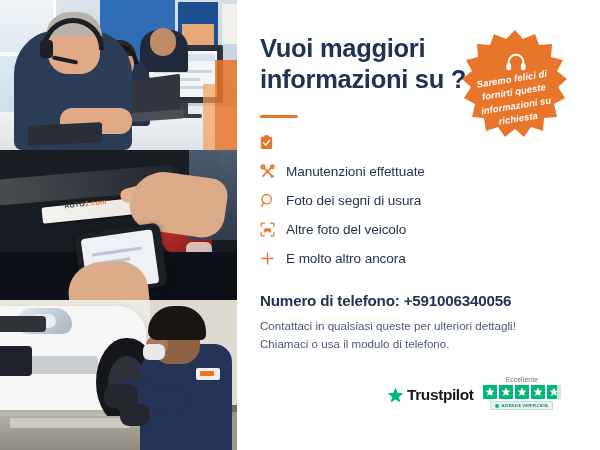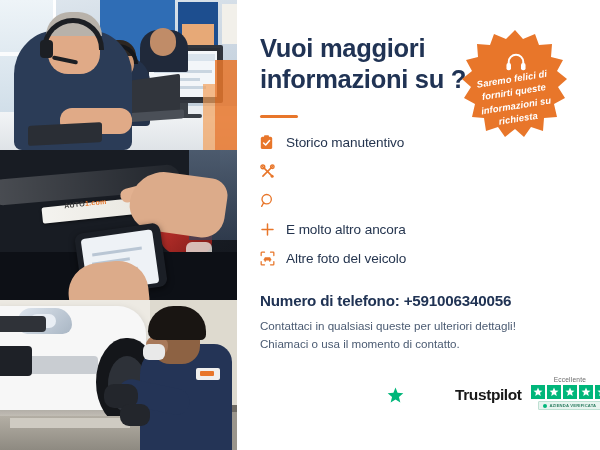--- a/index.html
+++ b/index.html
@@ -147,21 +147,21 @@
   .item { display:flex; align-items:center; height:29px; }
   .item .ico { width:26px; height:20px; flex:0 0 26px; display:flex; align-items:center; justify-content:flex-start; color:#e8762a;}
   .item .lbl { font-size:13.6px; color:#25354f; letter-spacing:-.1px;}
 
   .phone-line { position:absolute; left:23px; top:292px; font-size:15.2px; font-weight:bold; color:#203354; letter-spacing:-.2px;}
   .contact { position:absolute; left:23px; top:317px; width:280px; font-size:11.6px; line-height:1.55; color:#4b5b72;}
 
   
   .tp { position:absolute; left:150px; top:370px; width:196px; height:46px; display:flex; align-items:center; }
   .tp-logo { display:flex; align-items:center; gap:3px; margin-top:4px; }
-  .tp-word { font-size:15.5px; font-weight:bold; color:#191919; letter-spacing:-.4px;margin-left:48px; }
+  .tp-word { font-size:15.5px; font-weight:bold; color:#191919; letter-spacing:-.4px; }
   .tp-right { margin-left:9px; display:flex; flex-direction:column; align-items:center; }
   .tp-ecc { font-size:6.6px; color:#6b6b6b; letter-spacing:.2px; margin-bottom:1.5px; }
   .stars { display:flex; gap:1.5px; }
   .star-box { width:14.5px; height:14.5px; background:#00b67a; display:flex; align-items:center; justify-content:center; }
   .star-box.partial { background: linear-gradient(90deg,#00b67a 70%, #c9e7dc 70%); }
   .tp-verified { margin-top:2px; display:flex; align-items:center; gap:2px;
     background:#e7f4ef; border:0.5px solid #bfe0d3; border-radius:1px; padding:1px 4px; }
   .tp-verified .vtxt { font-size:4.2px; color:#2f7f63; letter-spacing:.15px; font-weight:bold;}
   .vdot { width:4px; height:4px; border-radius:50%; background:#00b67a; }
 </style>
@@ -278,75 +278,76 @@
     <div class="list">
 
       <div class="item">
         <span class="ico">
           <svg width="13" height="15" viewBox="0 0 16 18">
             <rect x="1" y="2" width="14" height="15" rx="2" fill="#e8762a"></rect>
             <rect x="5" y="0" width="6" height="3.4" rx="1" fill="#e8762a"></rect>
             <path d="M4.4 9.6 L7 12.1 L11.8 6.6" fill="none" stroke="#ffffff" stroke-width="1.9" stroke-linecap="round" stroke-linejoin="round"></path>
           </svg>
         </span>
-        <span class="lbl">Storico manutentivo</span>
       </div>
 
       <div class="item">
         <span class="ico">
           <svg width="15" height="15" viewBox="0 0 18 18">
             <path d="M3 3 L14.5 14.5" stroke="#e8762a" stroke-width="2" stroke-linecap="round"></path>
             <path d="M15 3 L3.5 14.5" stroke="#e8762a" stroke-width="2" stroke-linecap="round"></path>
             <circle cx="3.4" cy="3.4" r="2.3" fill="none" stroke="#e8762a" stroke-width="1.7"></circle>
             <circle cx="14.8" cy="3.2" r="2.1" fill="none" stroke="#e8762a" stroke-width="1.7"></circle>
             <circle cx="14.6" cy="14.6" r="1.8" fill="#e8762a"></circle>
           </svg>
         </span>
+        <span class="lbl">Manutenzioni effettuate</span>
       </div>
 
       <div class="item">
         <span class="ico">
           <svg width="15" height="15" viewBox="0 0 18 18">
             <circle cx="8" cy="7.4" r="5.6" fill="none" stroke="#e8762a" stroke-width="1.6"></circle>
             <path d="M4.3 11.8 L2 16" stroke="#e8762a" stroke-width="1.6" stroke-linecap="round"></path>
           </svg>
         </span>
-      </div>
-
-      <div class="item">
-        <span class="ico">
-          <svg width="15" height="15" viewBox="0 0 18 18">
-            <path d="M9 2.4 V15.6 M2.4 9 H15.6" stroke="#e8762a" stroke-width="1.8" stroke-linecap="round"></path>
-          </svg>
-        </span>
-        <span class="lbl">E molto altro ancora</span>
+        <span class="lbl">Foto dei segni di usura</span>
       </div>
 
       <div class="item">
         <span class="ico">
           <svg width="15" height="15" viewBox="0 0 18 18">
             <path d="M1.4 5.4 V2.2 a.8 .8 0 0 1 .8-.8 H5.4" fill="none" stroke="#e8762a" stroke-width="1.5" stroke-linecap="round"></path>
             <path d="M12.6 1.4 H15.8 a.8 .8 0 0 1 .8 .8 V5.4" fill="none" stroke="#e8762a" stroke-width="1.5" stroke-linecap="round"></path>
             <path d="M16.6 12.6 V15.8 a.8 .8 0 0 1 -.8 .8 H12.6" fill="none" stroke="#e8762a" stroke-width="1.5" stroke-linecap="round"></path>
             <path d="M5.4 16.6 H2.2 a.8 .8 0 0 1 -.8 -.8 V12.6" fill="none" stroke="#e8762a" stroke-width="1.5" stroke-linecap="round"></path>
             <path d="M4.6 11.4 h8.8 v-1.6 l-1.3-2.4 H5.9 L4.6 9.8 Z" fill="#e8762a"></path>
             <circle cx="6.3" cy="11.8" r="1.05" fill="#e8762a"></circle>
             <circle cx="11.7" cy="11.8" r="1.05" fill="#e8762a"></circle>
           </svg>
         </span>
         <span class="lbl">Altre foto del veicolo</span>
       </div>
 
+      <div class="item">
+        <span class="ico">
+          <svg width="15" height="15" viewBox="0 0 18 18">
+            <path d="M9 2.4 V15.6 M2.4 9 H15.6" stroke="#e8762a" stroke-width="1.8" stroke-linecap="round"></path>
+          </svg>
+        </span>
+        <span class="lbl">E molto altro ancora</span>
+      </div>
+
     </div>
 
     <div class="phone-line">Numero di telefono: +591006340056</div>
 
     <div class="contact">
       <div>Contattaci in qualsiasi queste per ulteriori dettagli!</div>
-      <div>Chiamaci o usa il momento di contatto.</div>
+      <div>Chiamaci o usa il modulo di telefono.</div>
     </div>
 
     <div class="tp">
       <div class="tp-logo">
         <svg width="17" height="17" viewBox="0 0 20 20">
           <path d="M10 0.6 L12.45 6.9 L19.2 7.35 L14.05 11.7 L15.7 18.3 L10 14.6 L4.3 18.3 L5.95 11.7 L0.8 7.35 L7.55 6.9 Z" fill="#00b67a"></path>
         </svg>
         <span class="tp-word">Trustpilot</span>
       </div>
       <div class="tp-right">

